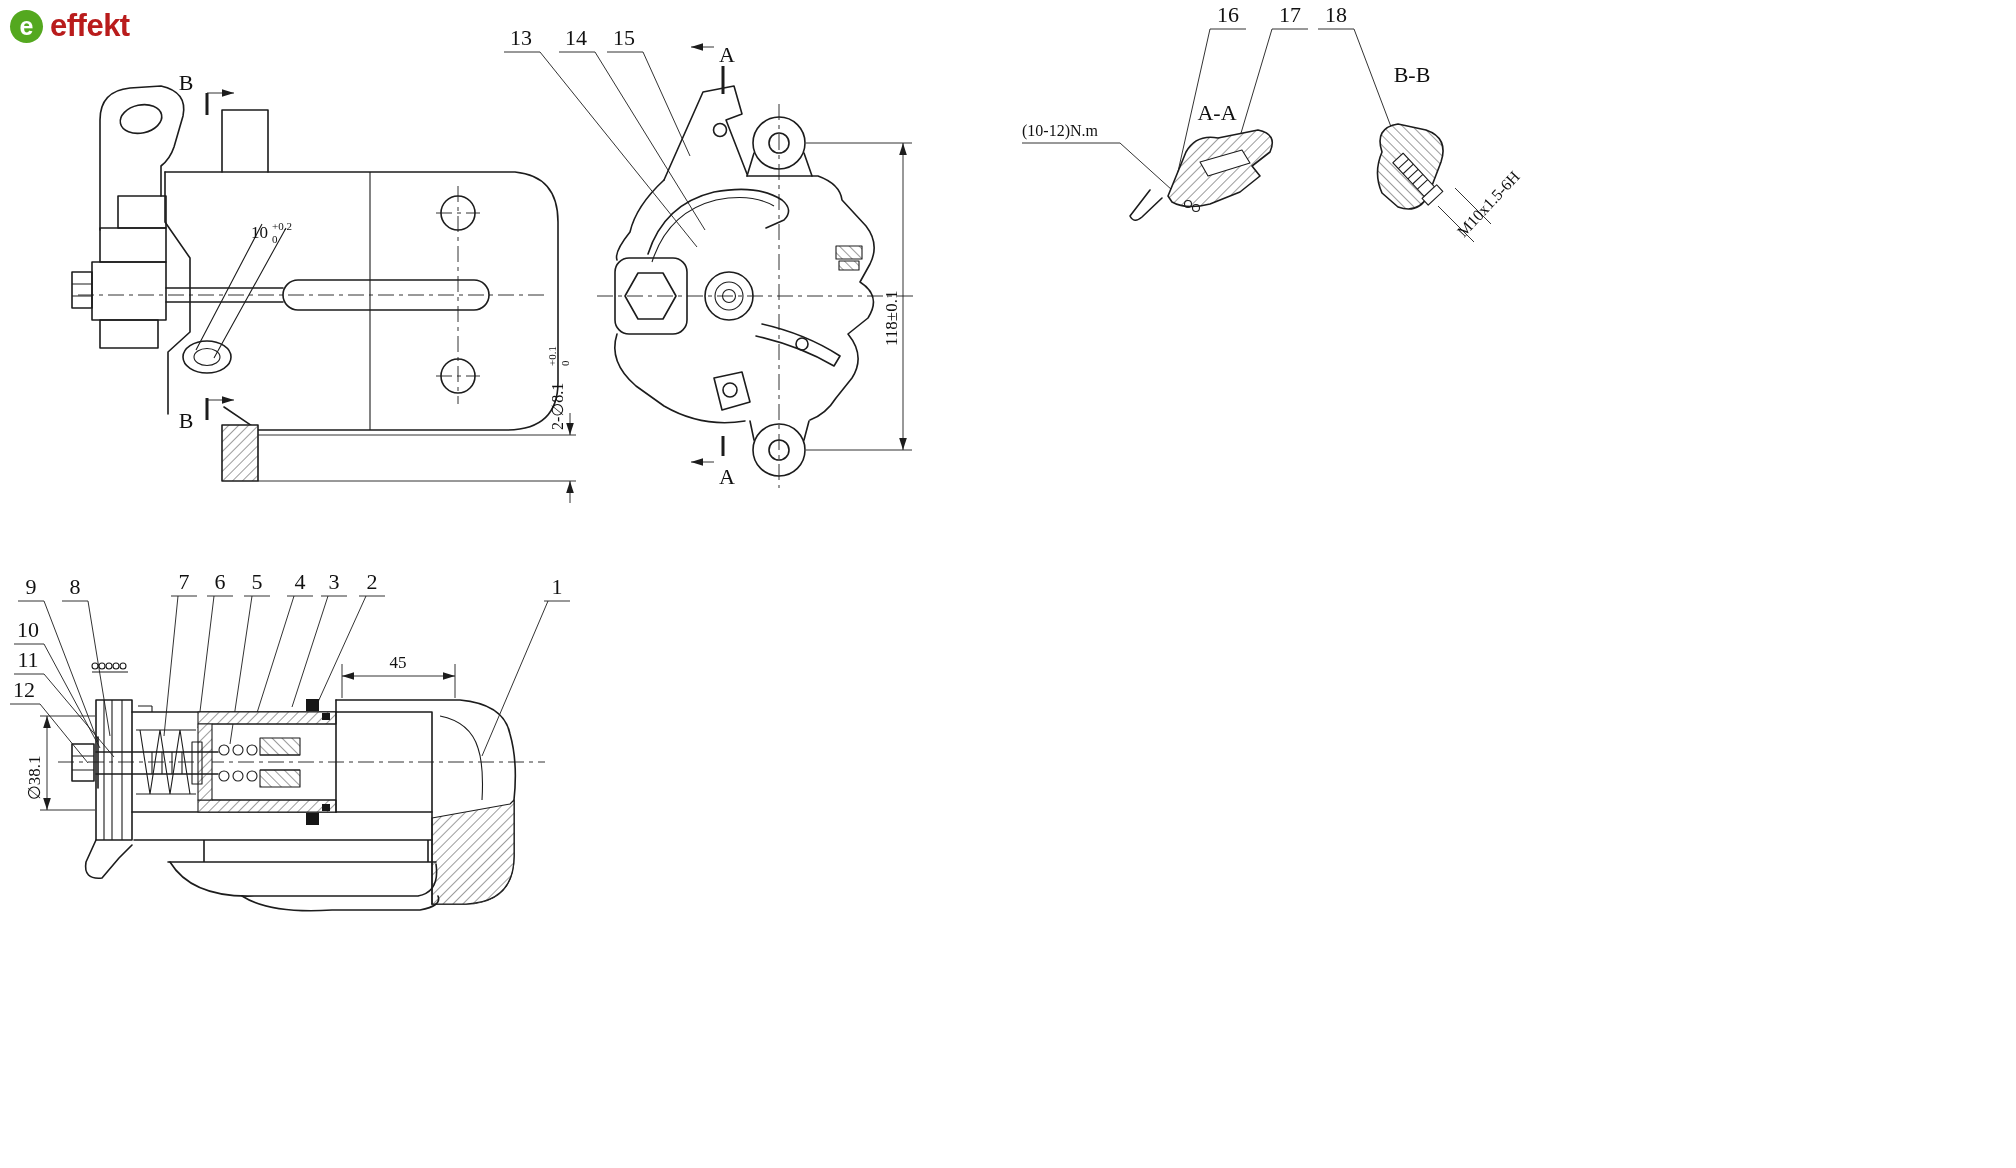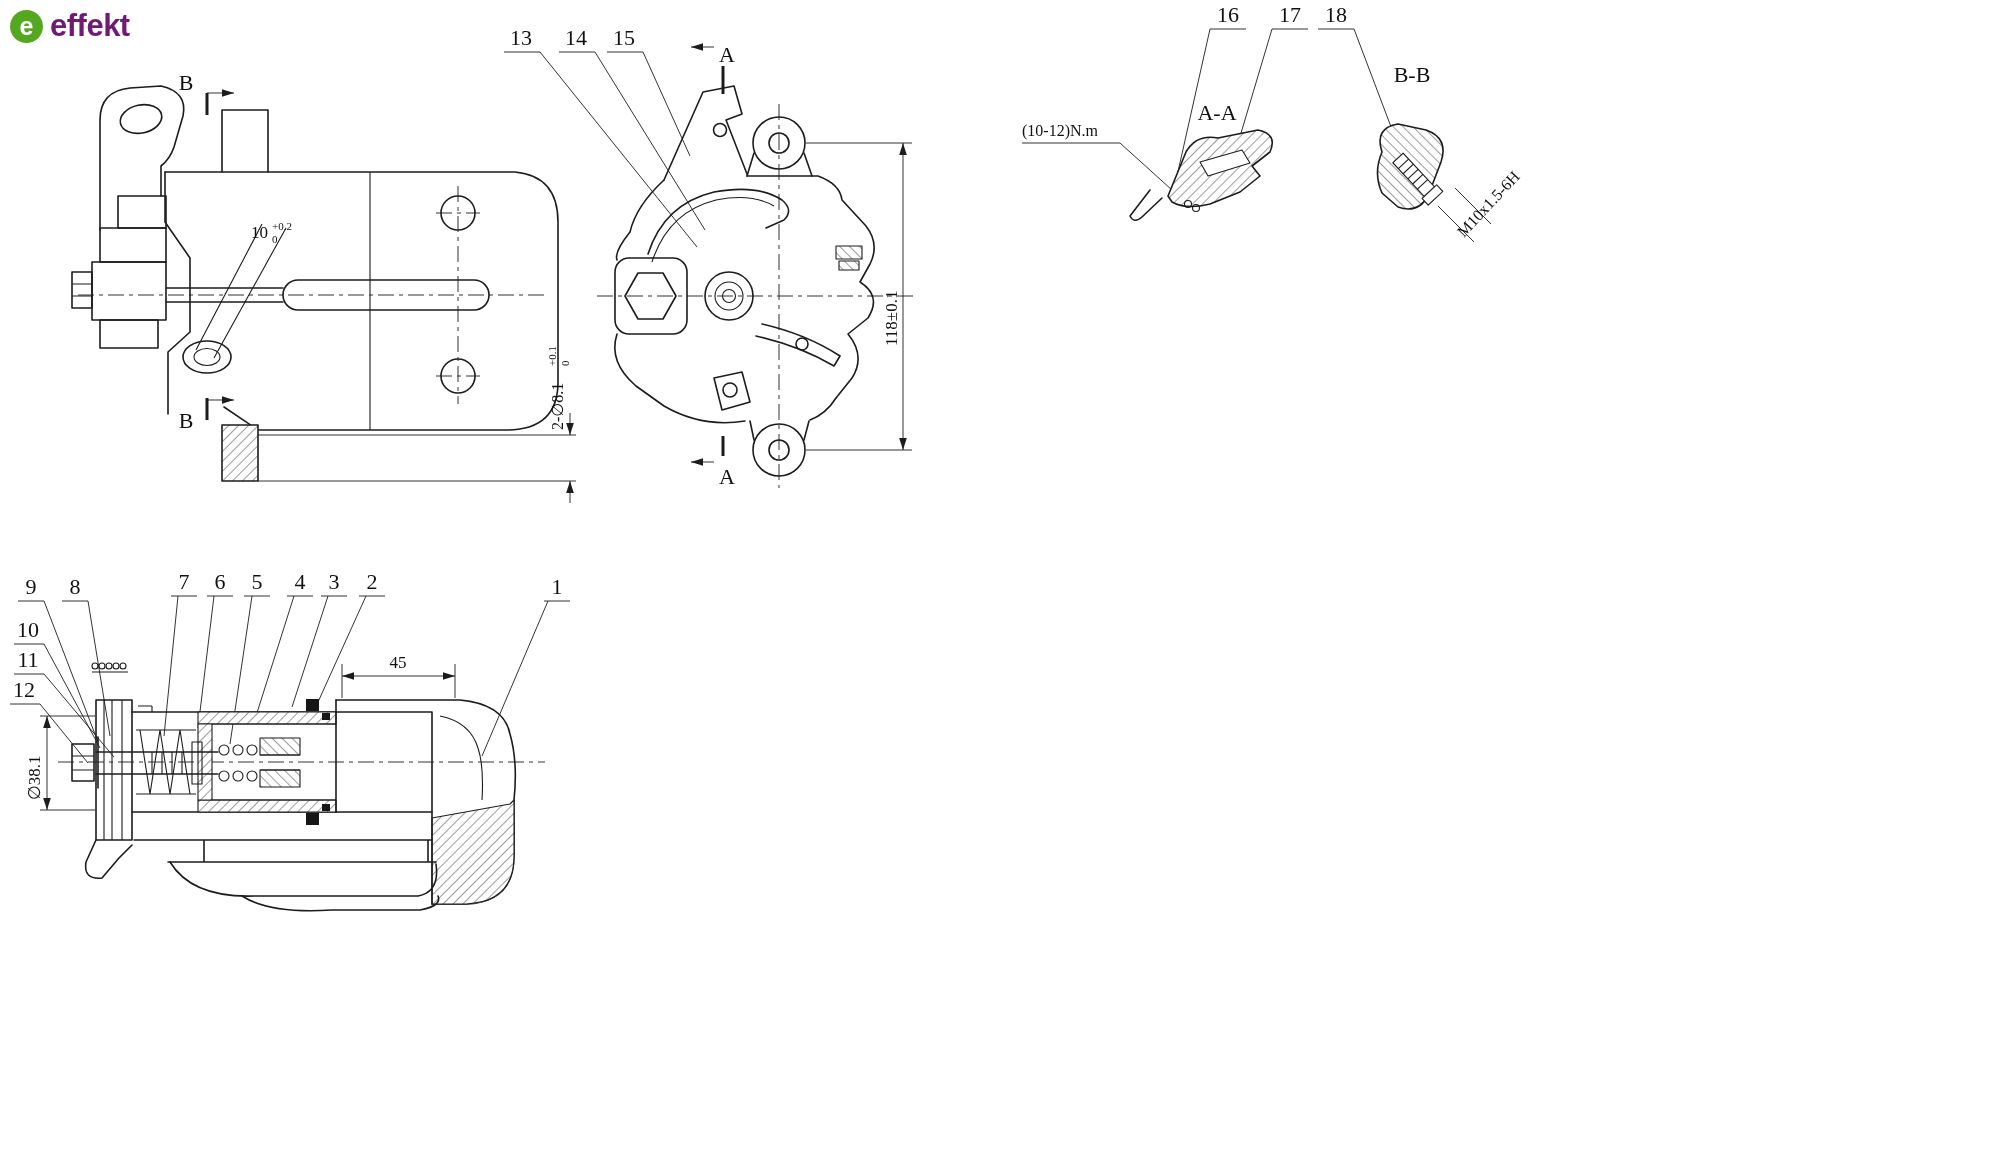--- a/index.html
+++ b/index.html
@@ -3,21 +3,21 @@
 <meta charset="utf-8">
 <style>
   html,body{margin:0;padding:0;background:#fff;}
   #stage{position:relative;width:2016px;height:1168px;background:#fff;overflow:hidden;}
   #drawing{position:absolute;left:0;top:0;}
 
   
   .logo{position:absolute;top:8px;left:10px;display:flex;align-items:center;gap:7px;z-index:2;}
   .logo-mark{display:inline-block;width:33px;height:33px;border-radius:50%;background:#54a81f;color:#fff;
              font-family:"Liberation Sans",sans-serif;font-weight:bold;font-size:25px;line-height:33px;text-align:center;}
-  .logo-text{color:#701a75;font-family:"Liberation Sans",sans-serif;font-weight:bold;font-size:31px;letter-spacing:-0.5px;}
+  .logo-text{color:#b91c1c;font-family:"Liberation Sans",sans-serif;font-weight:bold;font-size:31px;letter-spacing:-0.5px;}
 
   
   .o    {fill:none;stroke:#1c1c1c;stroke-width:1.6;stroke-linejoin:round;stroke-linecap:round;}
   .thin {fill:none;stroke:#1c1c1c;stroke-width:0.9;stroke-linejoin:round;}
   .thin2{fill:none;stroke:#1c1c1c;stroke-width:1.1;stroke-linejoin:round;}
   .cl   {fill:none;stroke:#1c1c1c;stroke-width:0.9;stroke-dasharray:16 5 4 5;}
   .plane{fill:none;stroke:#1c1c1c;stroke-width:3;}
   
   .h45  {fill:url(#h45);}
   .h135 {fill:url(#h135);}

